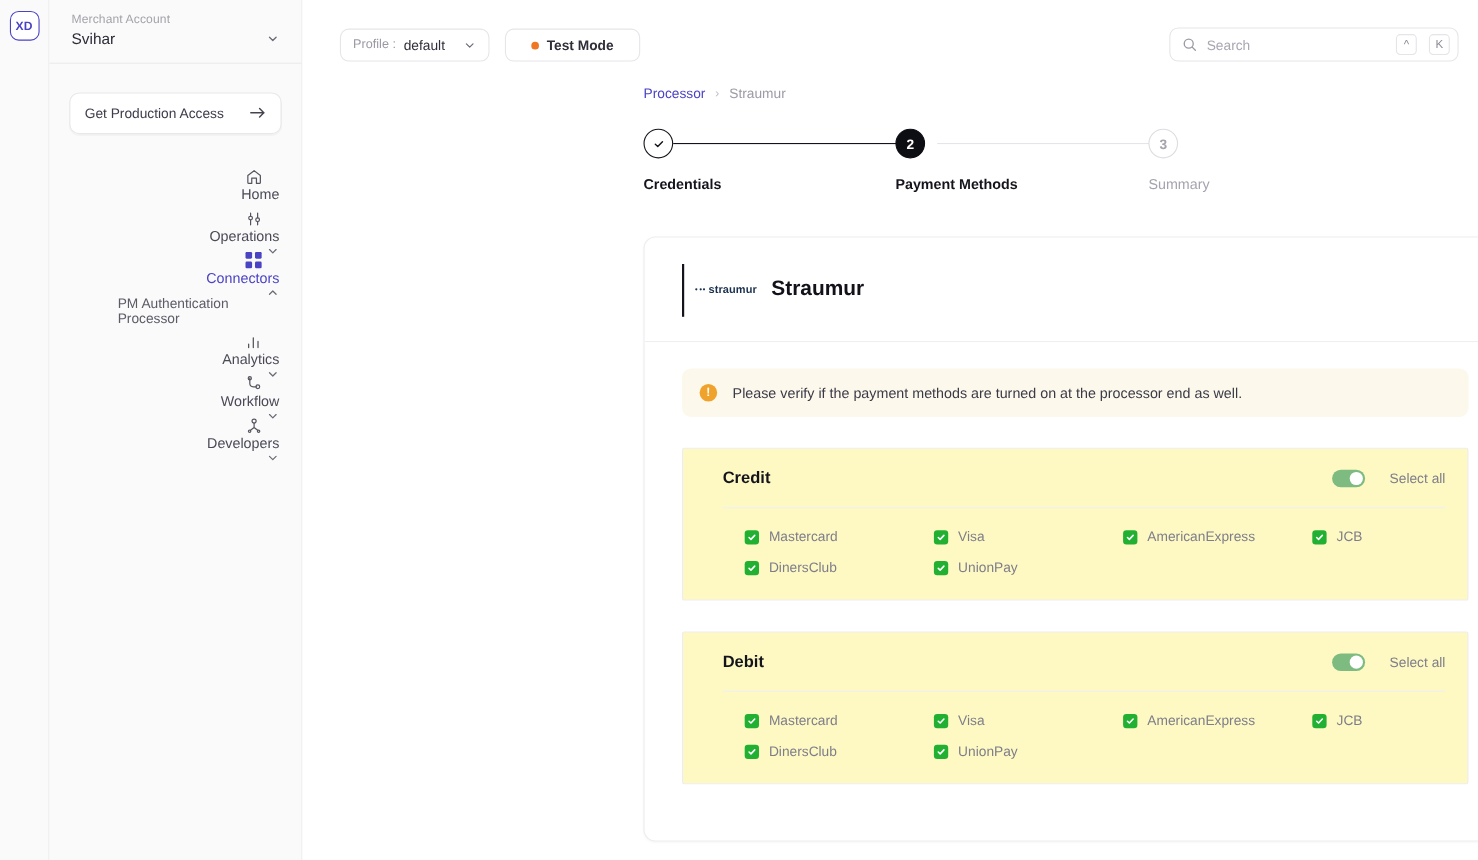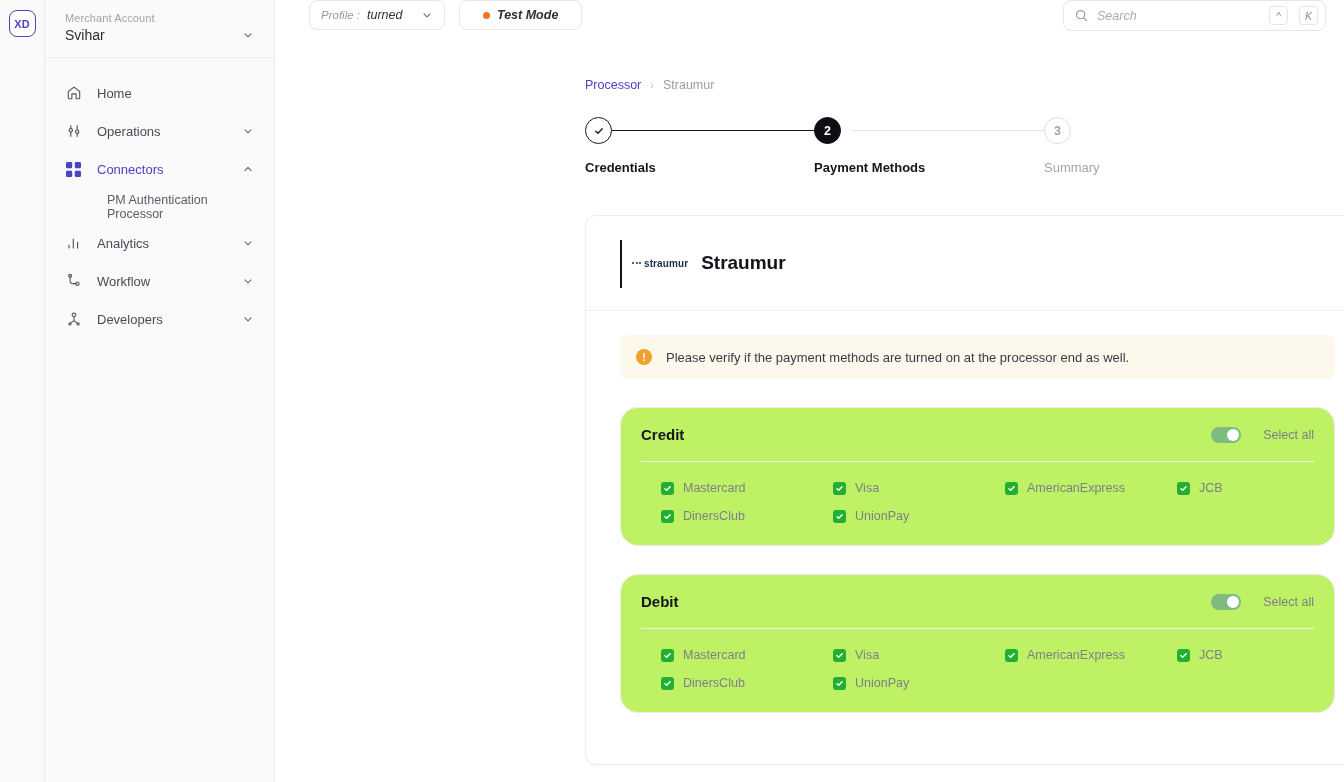--- a/index.html
+++ b/index.html
@@ -29,21 +29,21 @@
     display: flex; align-items: center; justify-content: center;
     font-size: 11px; font-weight: 600; color: #4a43c4;
     letter-spacing: .2px;
   }
 
   
   .sidebar {
     width: 230px; flex: 0 0 230px;
     background: #fafafa;
     border-right: 1px solid #ececec;
-    display: flex; flex-direction: column;
+    display: flex; flex-direction: column; gap: 12px;
   }
   .merchant-block { padding: 12px 20px 14px 20px; border-bottom: 1px solid #ececec; }
   .merchant-label { font-size: 11px; color: #a3a3ab; margin-bottom: 3px; letter-spacing: .1px; }
   .merchant-row { display: flex; align-items: center; justify-content: space-between; }
   .merchant-name { font-size: 14px; color: #2c2c38; font-weight: 400; }
   .chev { width: 12px; height: 12px; flex: 0 0 12px; color: #6b6b78; }
   .chev svg { display: block; width: 12px; height: 12px; }
 
   .prod-access-wrap { padding: 14px 18px 0 18px; }
   .prod-access {
@@ -53,46 +53,47 @@
     padding: 11px 13px;
     display: flex; align-items: center; justify-content: space-between;
     font-size: 12.5px; color: #3c3c4a; font-weight: 500;
     cursor: pointer;
     box-shadow: 0 1px 1px rgba(16,16,40,.03);
   }
   .arrow-r { color: #44444f; font-size: 13px; line-height: 1; }
 
   .nav { padding: 18px 10px 0 10px; }
   .nav-item {
-    display: flex; align-items: center;
+    display: flex; align-items: flex-end;
     height: 34px; padding: 0 10px;
     border-radius: 7px;
     font-size: 13px; color: #4a4a57;
     cursor: pointer;
     margin-bottom: 4px;
+    flex-direction: column;
   }
   .nav-item .ico { width: 17px; flex: 0 0 17px; margin-right: 15px; display: flex; align-items: center; justify-content: center; color: #55555f; }
   .nav-item .ico svg { display: block; }
   .nav-item .lbl { flex: 1 1 auto; }
   .nav-item.active { color: #4a43c4; font-weight: 500; }
   .nav-item.active .ico { color: #4a43c4; }
   .nav-sub {
     display: flex; align-items: center;
     height: 33px; padding-left: 52px;
     font-size: 12.5px; color: #5c5c68;
     border-radius: 7px; cursor: pointer; margin-bottom: 3px;
   }
   .nav-sub.active { color: #4a43c4; font-weight: 500; }
 
   
   .main { flex: 1 1 auto; background: #ffffff; position: relative; overflow: hidden; }
 
   .topbar {
     height: 56px; padding: 0 18px 0 34px;
-    display: flex; align-items: flex-start; font-style: italic;
+    display: flex; align-items: flex-end;
   }
   .profile-pill {
     display: flex; align-items: center; gap: 7px;
     height: 30px; padding: 0 11px;
     border: 1px solid #e6e6ea; border-radius: 8px;
     background: #fff; cursor: pointer;
     min-width: 136px;
   }
   .profile-pill .pl-key { font-size: 11.5px; color: #9a9aa4; }
   .profile-pill .pl-val { font-size: 12.5px; color: #2f2f3a; flex: 1 1 auto; }
@@ -185,24 +186,24 @@
   .notice-ico {
     width: 16px; height: 16px; flex: 0 0 16px; border-radius: 50%;
     background: #f0a32c; color: #fff;
     font-size: 11px; font-weight: 700; line-height: 16px; text-align: center;
   }
   .notice-txt { font-size: 13px; color: #3a3a46; }
 
   .pm-section {
     width: 715px;
     border: 1px solid #ededf1;
-    border-radius: 18px;
+    border-radius: 2px;
     margin-top: 28px;
-    padding: 0 20px 22px 20px;
-    background: #bef264;
+    padding: 0 20px 22px 36px;
+    background: #fef9c3;
   }
   .pm-head {
     height: 54px;
     display: flex; align-items: center;
     border-bottom: 1px solid #f0f0f4;
   }
   .pm-title { font-size: 15px; font-weight: 700; color: #14141c; }
   .pm-select-all { margin-left: auto; display: flex; align-items: center; gap: 10px; cursor: pointer; }
   .toggle {
     width: 30px; height: 16px; border-radius: 10px;
@@ -245,20 +246,30 @@
       <div class="merchant-row">
         <span class="merchant-name">Svihar</span>
         <span class="chev">
           <svg viewBox="0 0 16 16" fill="none" stroke="currentColor" stroke-width="1.6" stroke-linecap="round" stroke-linejoin="round">
               <path d="M4 6.5 8 10.5 12 6.5"></path>
             </svg>
         </span>
       </div>
     </div>
 
+    <div class="prod-access-wrap">
+      <div class="prod-access">
+        <span>Get Production Access</span>
+        <span class="arrow-r">
+          <svg width="15" height="11" viewBox="0 0 15 11" fill="none" stroke="currentColor" stroke-width="1.3" stroke-linecap="round" stroke-linejoin="round">
+              <path d="M1 5.5h12M9 1.7l3.8 3.8L9 9.3"></path>
+            </svg>
+        </span>
+      </div>
+    </div>
 
     <nav class="nav">
 
       <div class="nav-item">
         <span class="ico">
           <svg width="16" height="16" viewBox="0 0 18 18" fill="none" stroke="currentColor" stroke-width="1.25" stroke-linecap="round" stroke-linejoin="round">
               <path d="M2.6 7.3 9 2.4l6.4 4.9v7.2a1 1 0 0 1-1 1h-3V10h-4.8v5.5h-3a1 1 0 0 1-1-1z"></path>
             </svg>
         </span>
         <span class="lbl">Home</span>
@@ -350,21 +361,21 @@
 
 
     </nav>
   </aside>
 
   <main class="main">
 
     <div class="topbar">
       <div class="profile-pill">
         <span class="pl-key">Profile :</span>
-        <span class="pl-val">turned</span>
+        <span class="pl-val">default</span>
         <span class="chev">
           <svg viewBox="0 0 16 16" fill="none" stroke="currentColor" stroke-width="1.5" stroke-linecap="round" stroke-linejoin="round">
               <path d="M4 6.5 8 10.5 12 6.5"></path>
             </svg>
         </span>
       </div>
 
       <div class="test-pill">
         <span class="dot-orange"></span>
         <span class="tp-label">Test Mode</span>

